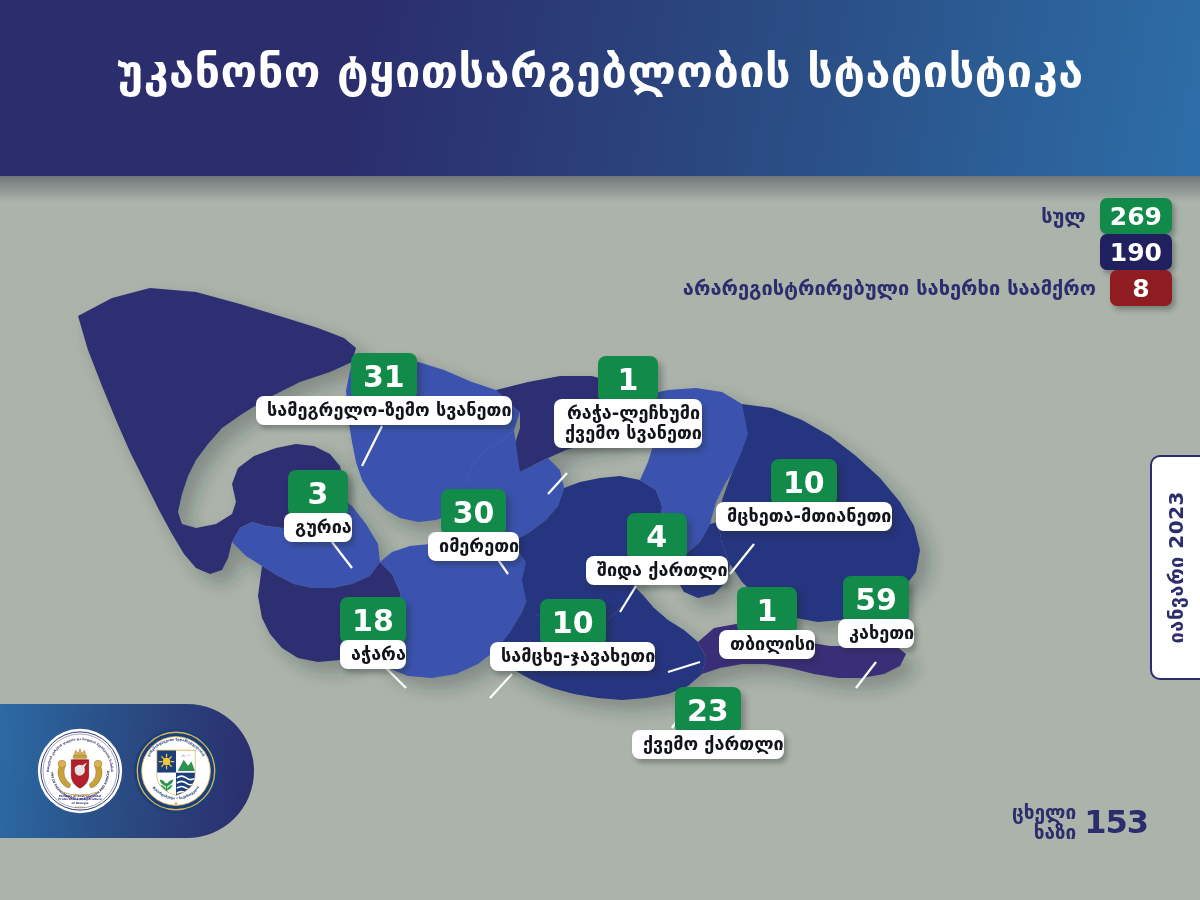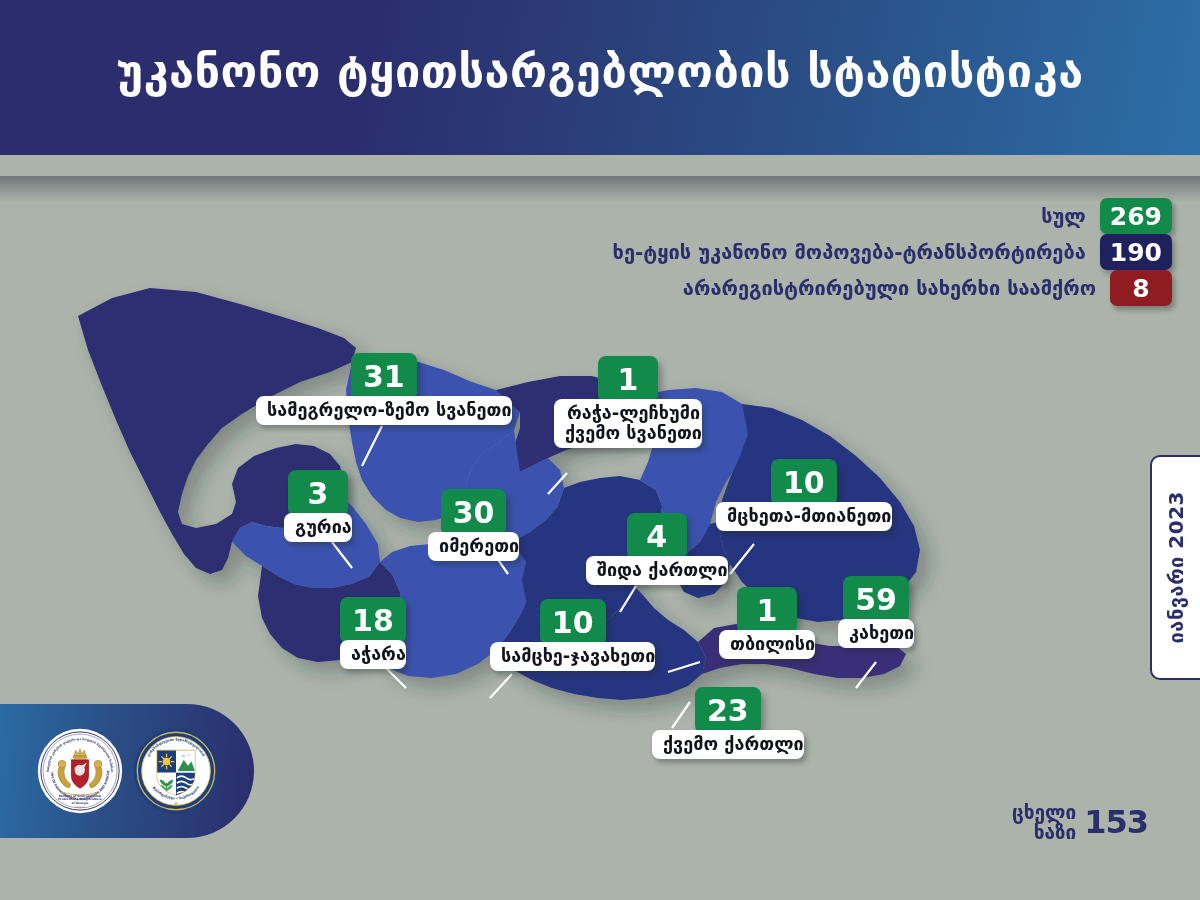--- a/index.html
+++ b/index.html
@@ -11,21 +11,21 @@
   #root {
     position: relative;
     width: 1200px; height: 900px;
     background: #abb3aa;
     overflow: hidden;
   }
 
   
   #header {
     position: absolute; left: 0; top: 0;
-    width: 1200px; height: 155px;
+    width: 1200px; height: 176px;
     background: linear-gradient(100deg, #2b2d6d 0%, #2b2d6d 30%, #2a4f86 68%, #2d6ea8 100%);
     z-index: 5;
   }
   #header-shadow {
     position: absolute; left: 0; top: 176px;
     width: 1200px; height: 26px;
     background: linear-gradient(to bottom, rgba(40,45,60,.45), rgba(40,45,60,0));
     z-index: 4;
   }
   #page-title {
@@ -316,33 +316,32 @@
     <div class="callout" style="left:719px; top:411px;">
       <div class="callout-count" style="background:#128a4a;">1</div>
       <div class="callout-name">თბილისი</div>
     </div>
 
     <div class="callout" style="left:838px; top:400px;">
       <div class="callout-count" style="background:#128a4a;">59</div>
       <div class="callout-name">კახეთი</div>
     </div>
 
-    <div class="callout" style="left:652px; top:511px;">
+    <div class="callout" style="left:632px; top:511px;">
       <div class="callout-count" style="background:#128a4a;">23</div>
       <div class="callout-name">ქვემო ქართლი</div>
     </div>
   </div>
 
   <div id="legend">
     <div class="legend-row">
       <span class="legend-label">სულ</span>
       <span class="legend-badge" style="background:#128a4a;">269</span>
     </div>
     <div class="legend-row">
-      <span class="legend-label">ხე-ტყის უკანონო  მოპოვება-ტრანსპორტირება</span>
       <span class="legend-badge" style="background:#20205f;">190</span>
     </div>
     <div class="legend-row">
       <span class="legend-label">არარეგისტრირებული სახერხი საამქრო</span>
       <span class="legend-badge" style="background:#8f1c20;">8</span>
     </div>
   </div>
 
   <div id="date-tab">
     <span id="date-tab-text">იანვარი 2023</span>

